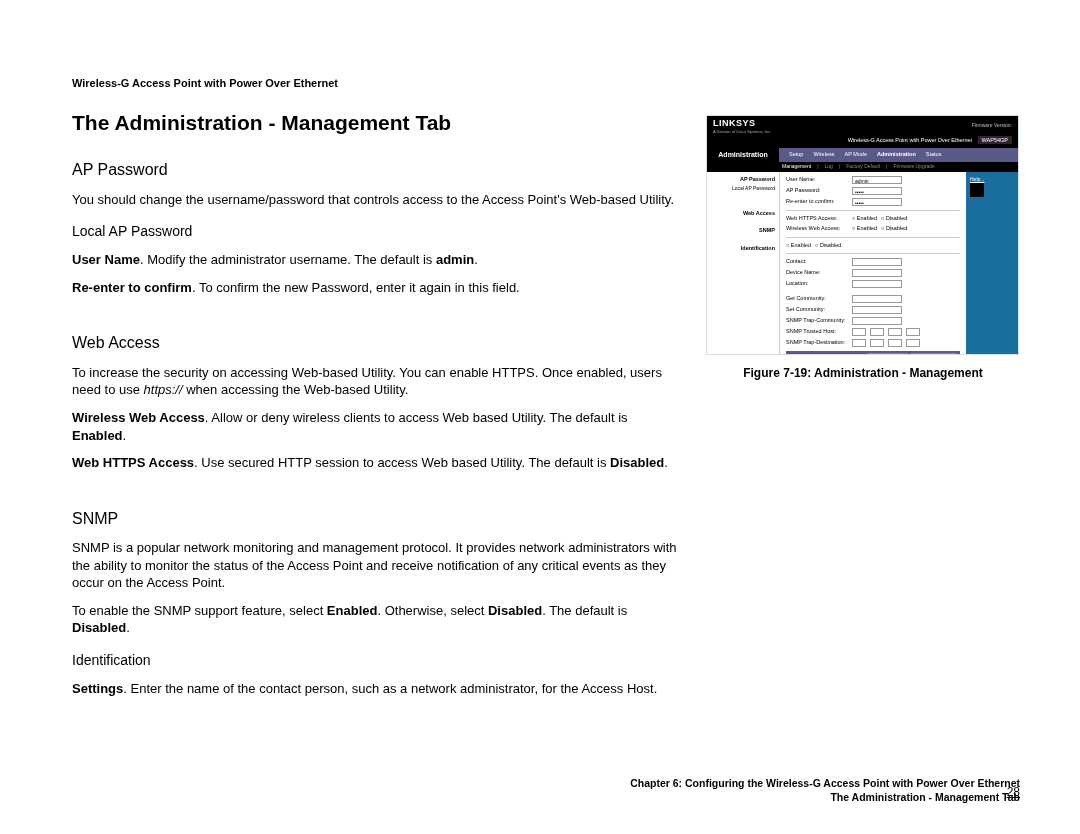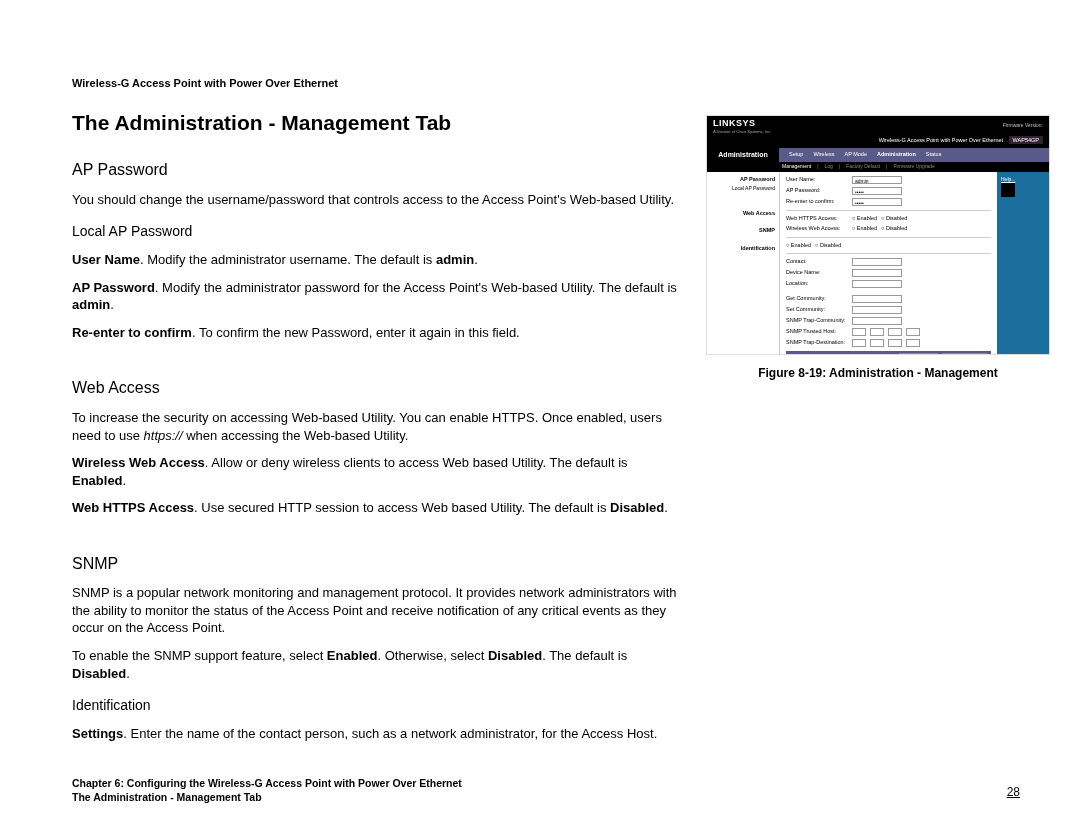--- a/index.html
+++ b/index.html
@@ -62,32 +62,33 @@
     margin-top: 10px;
   }
   .footer {
     position: absolute;
     left: 72px;
     right: 60px;
     bottom: 30px;
     font-size: 10.5px;
     font-weight: bold;
     color: #000;
+    text-align: right;
   }
   .footer .pnum {
     position: absolute;
     right: 0;
     top: 8px;
     font-size: 12px;
     font-weight: normal;
     text-decoration: underline;
   }
   
   .shot {
-    width: 344px;
+    width: 313px;
     height: 240px;
     background: #fff;
     border: 1px solid #ddd;
     font-size: 6px;
     color: #000;
     overflow: hidden;
   }
   .shot .bar-top {
     background: #000;
     color: #fff;
@@ -198,23 +199,20 @@
       <h1>The Administration - Management Tab</h1>
 
       <h2>AP Password</h2>
       <p>You should change the username/password that controls access to the Access Point's Web-based Utility.</p>
       <h3>Local AP Password</h3>
 
       <p>
         <span class="b">User Name</span><span>. Modify the administrator username. The default is </span><span class="b">admin</span>.
       </p>
       <p>
-        <span class="b">AP Password</span><span>. Modify the administrator password for the Access Point's Web-based Utility. The default is </span><span class="b">admin</span>.
-      </p>
-      <p>
         <span class="b">Re-enter to confirm</span><span>. To confirm the new Password, enter it again in this field.</span>
       </p>
 
       <h2 style="margin-top:36px;">Web Access</h2>
       <p>
         <span>To increase the security on accessing Web-based Utility. You can enable HTTPS. Once enabled, users need to use </span><span class="i">https://</span><span> when accessing the Web-based Utility.</span>
       </p>
       <p>
         <span class="b">Wireless Web Access</span><span>. Allow or deny wireless clients to access Web based Utility. The default is </span><span class="b">Enabled</span>.
       </p>
@@ -346,21 +344,21 @@
               <span class="btn">Save Settings</span>
               <span class="btn">Cancel Changes</span>
             </div>
           </div>
           <div class="rightcol">
             <div style="text-decoration:underline;">Help...</div>
             <div class="corner" style="position:absolute;"></div>
           </div>
         </div>
       </div>
-      <div class="fig-caption">Figure 8-19: Administration - Management</div>
+      <div class="fig-caption">Figure 7-19: Administration - Management</div>
     </div>
   </div>
 
   <div class="footer">
     <div>Chapter 6: Configuring the Wireless-G Access Point with Power Over Ethernet</div>
     <div>The Administration - Management Tab</div>
     <div class="pnum">28</div>
   </div>
 </div>
 

